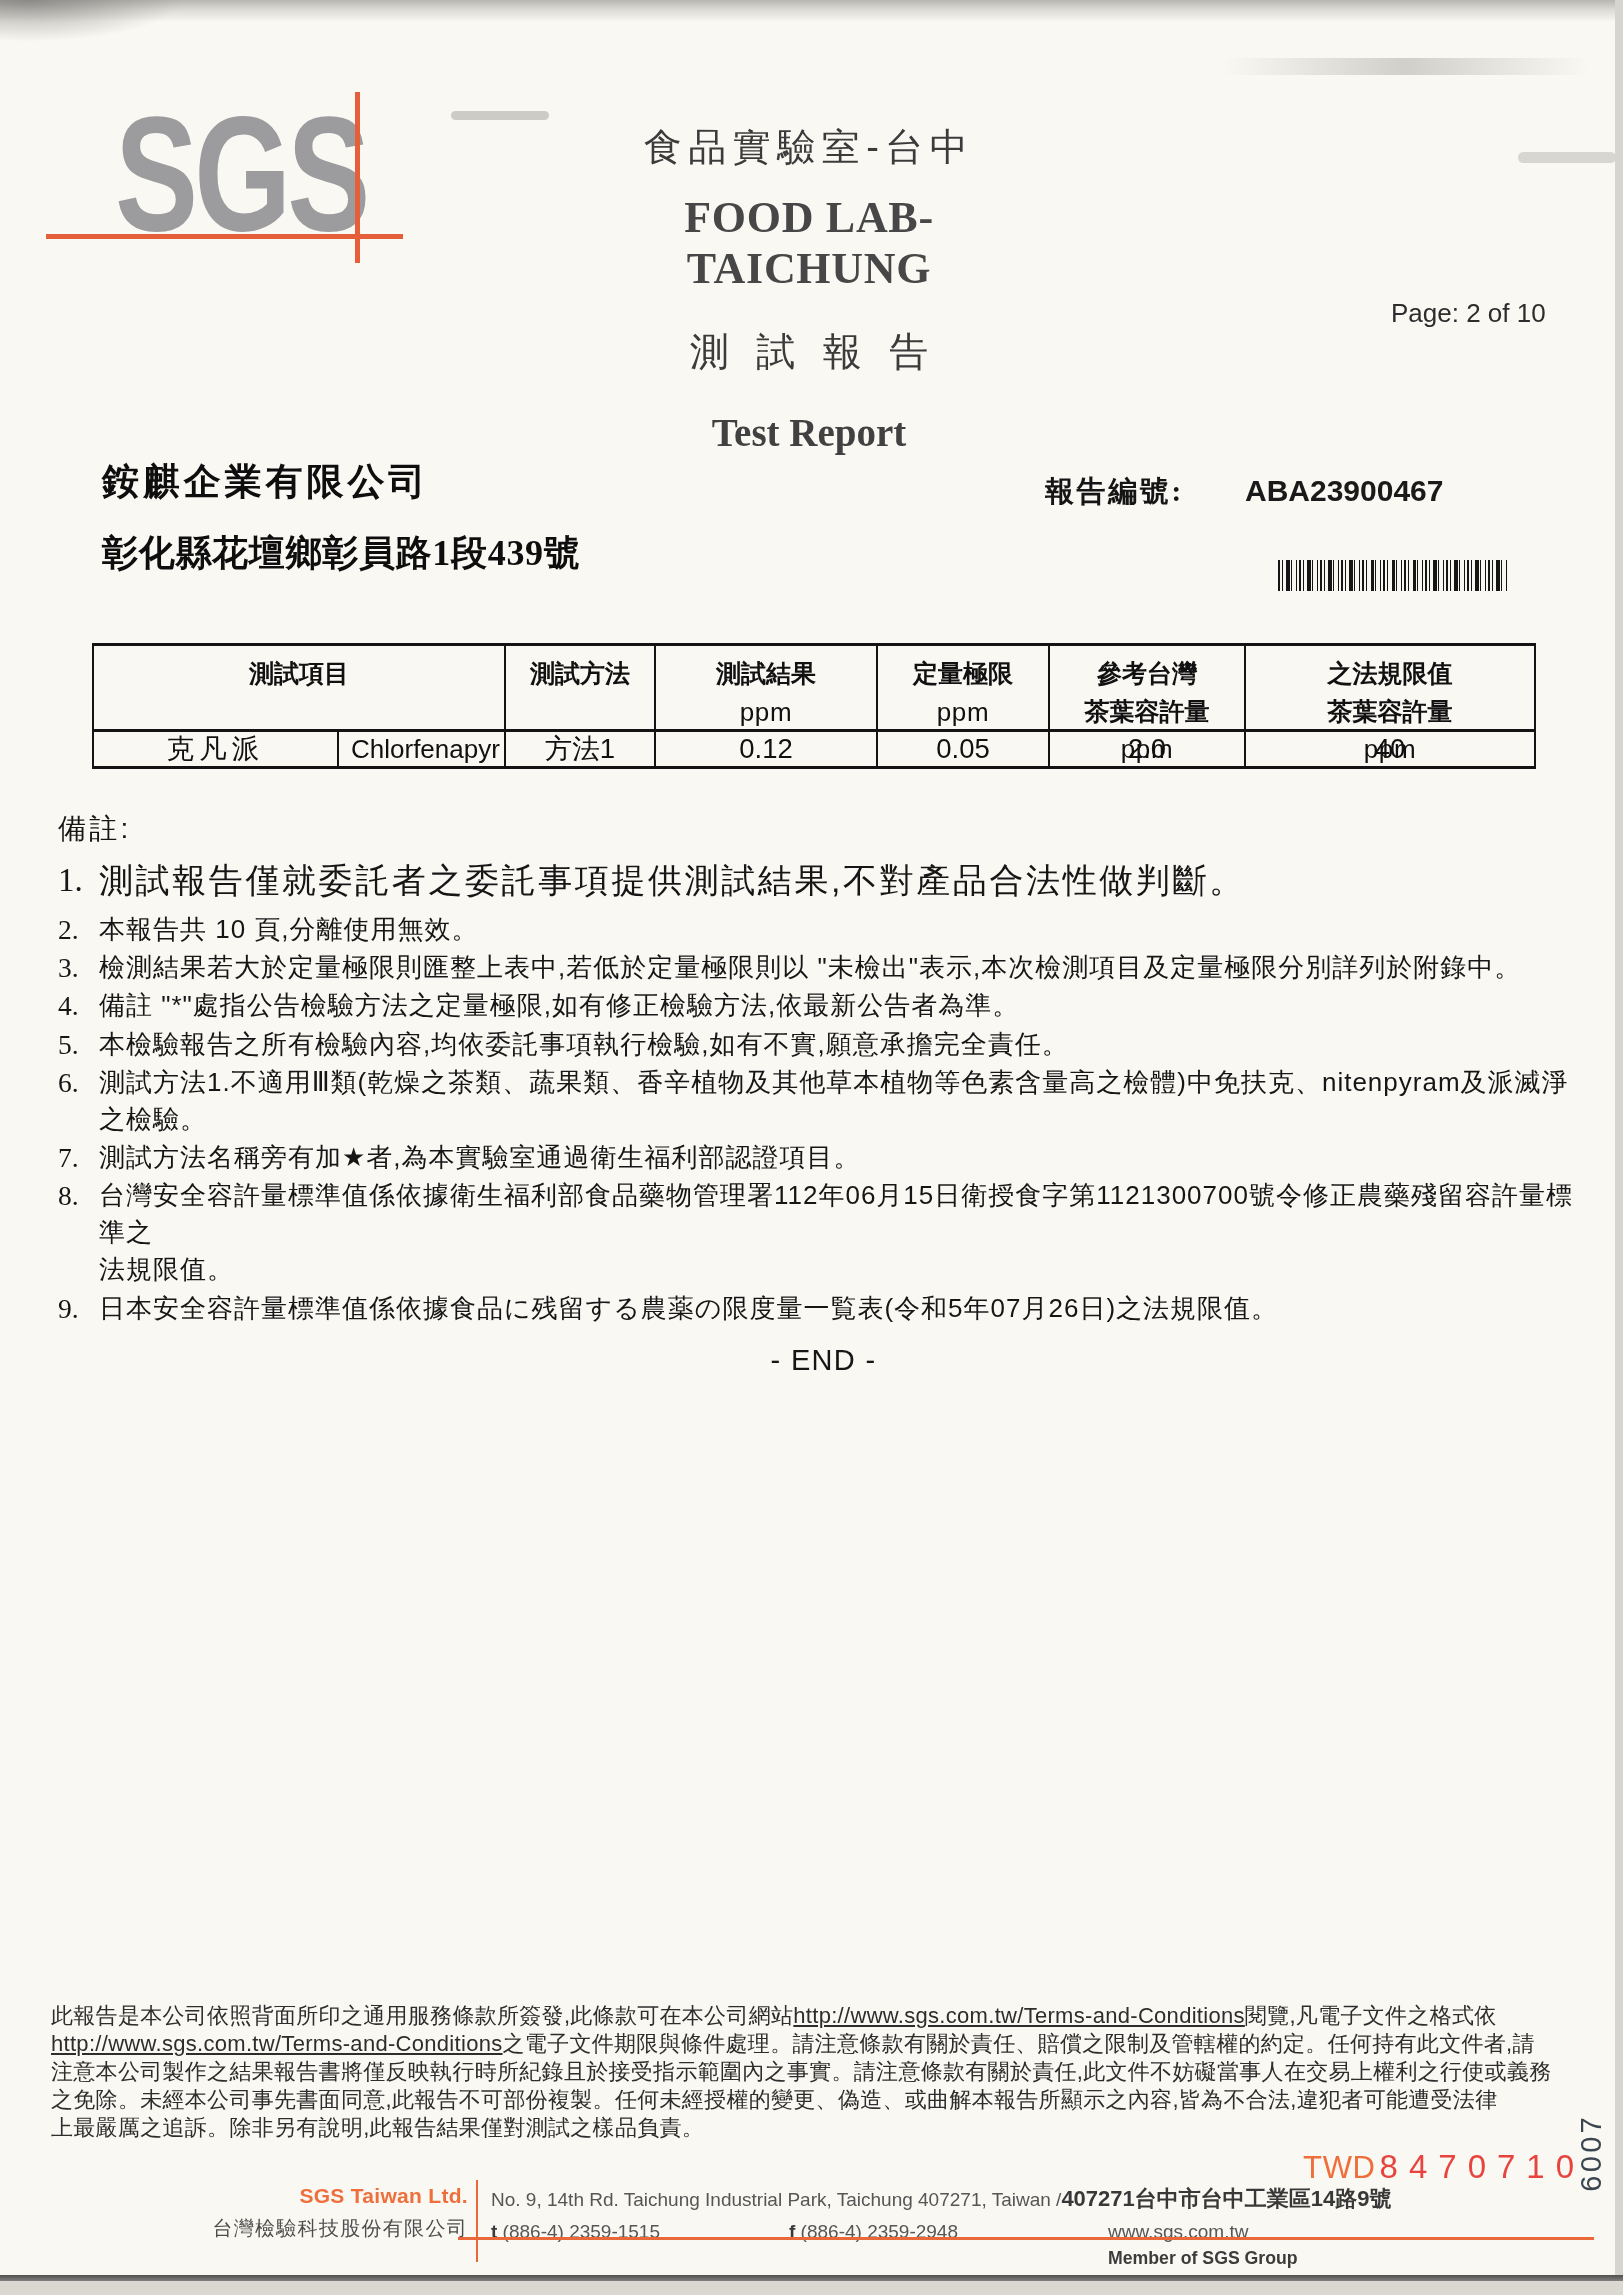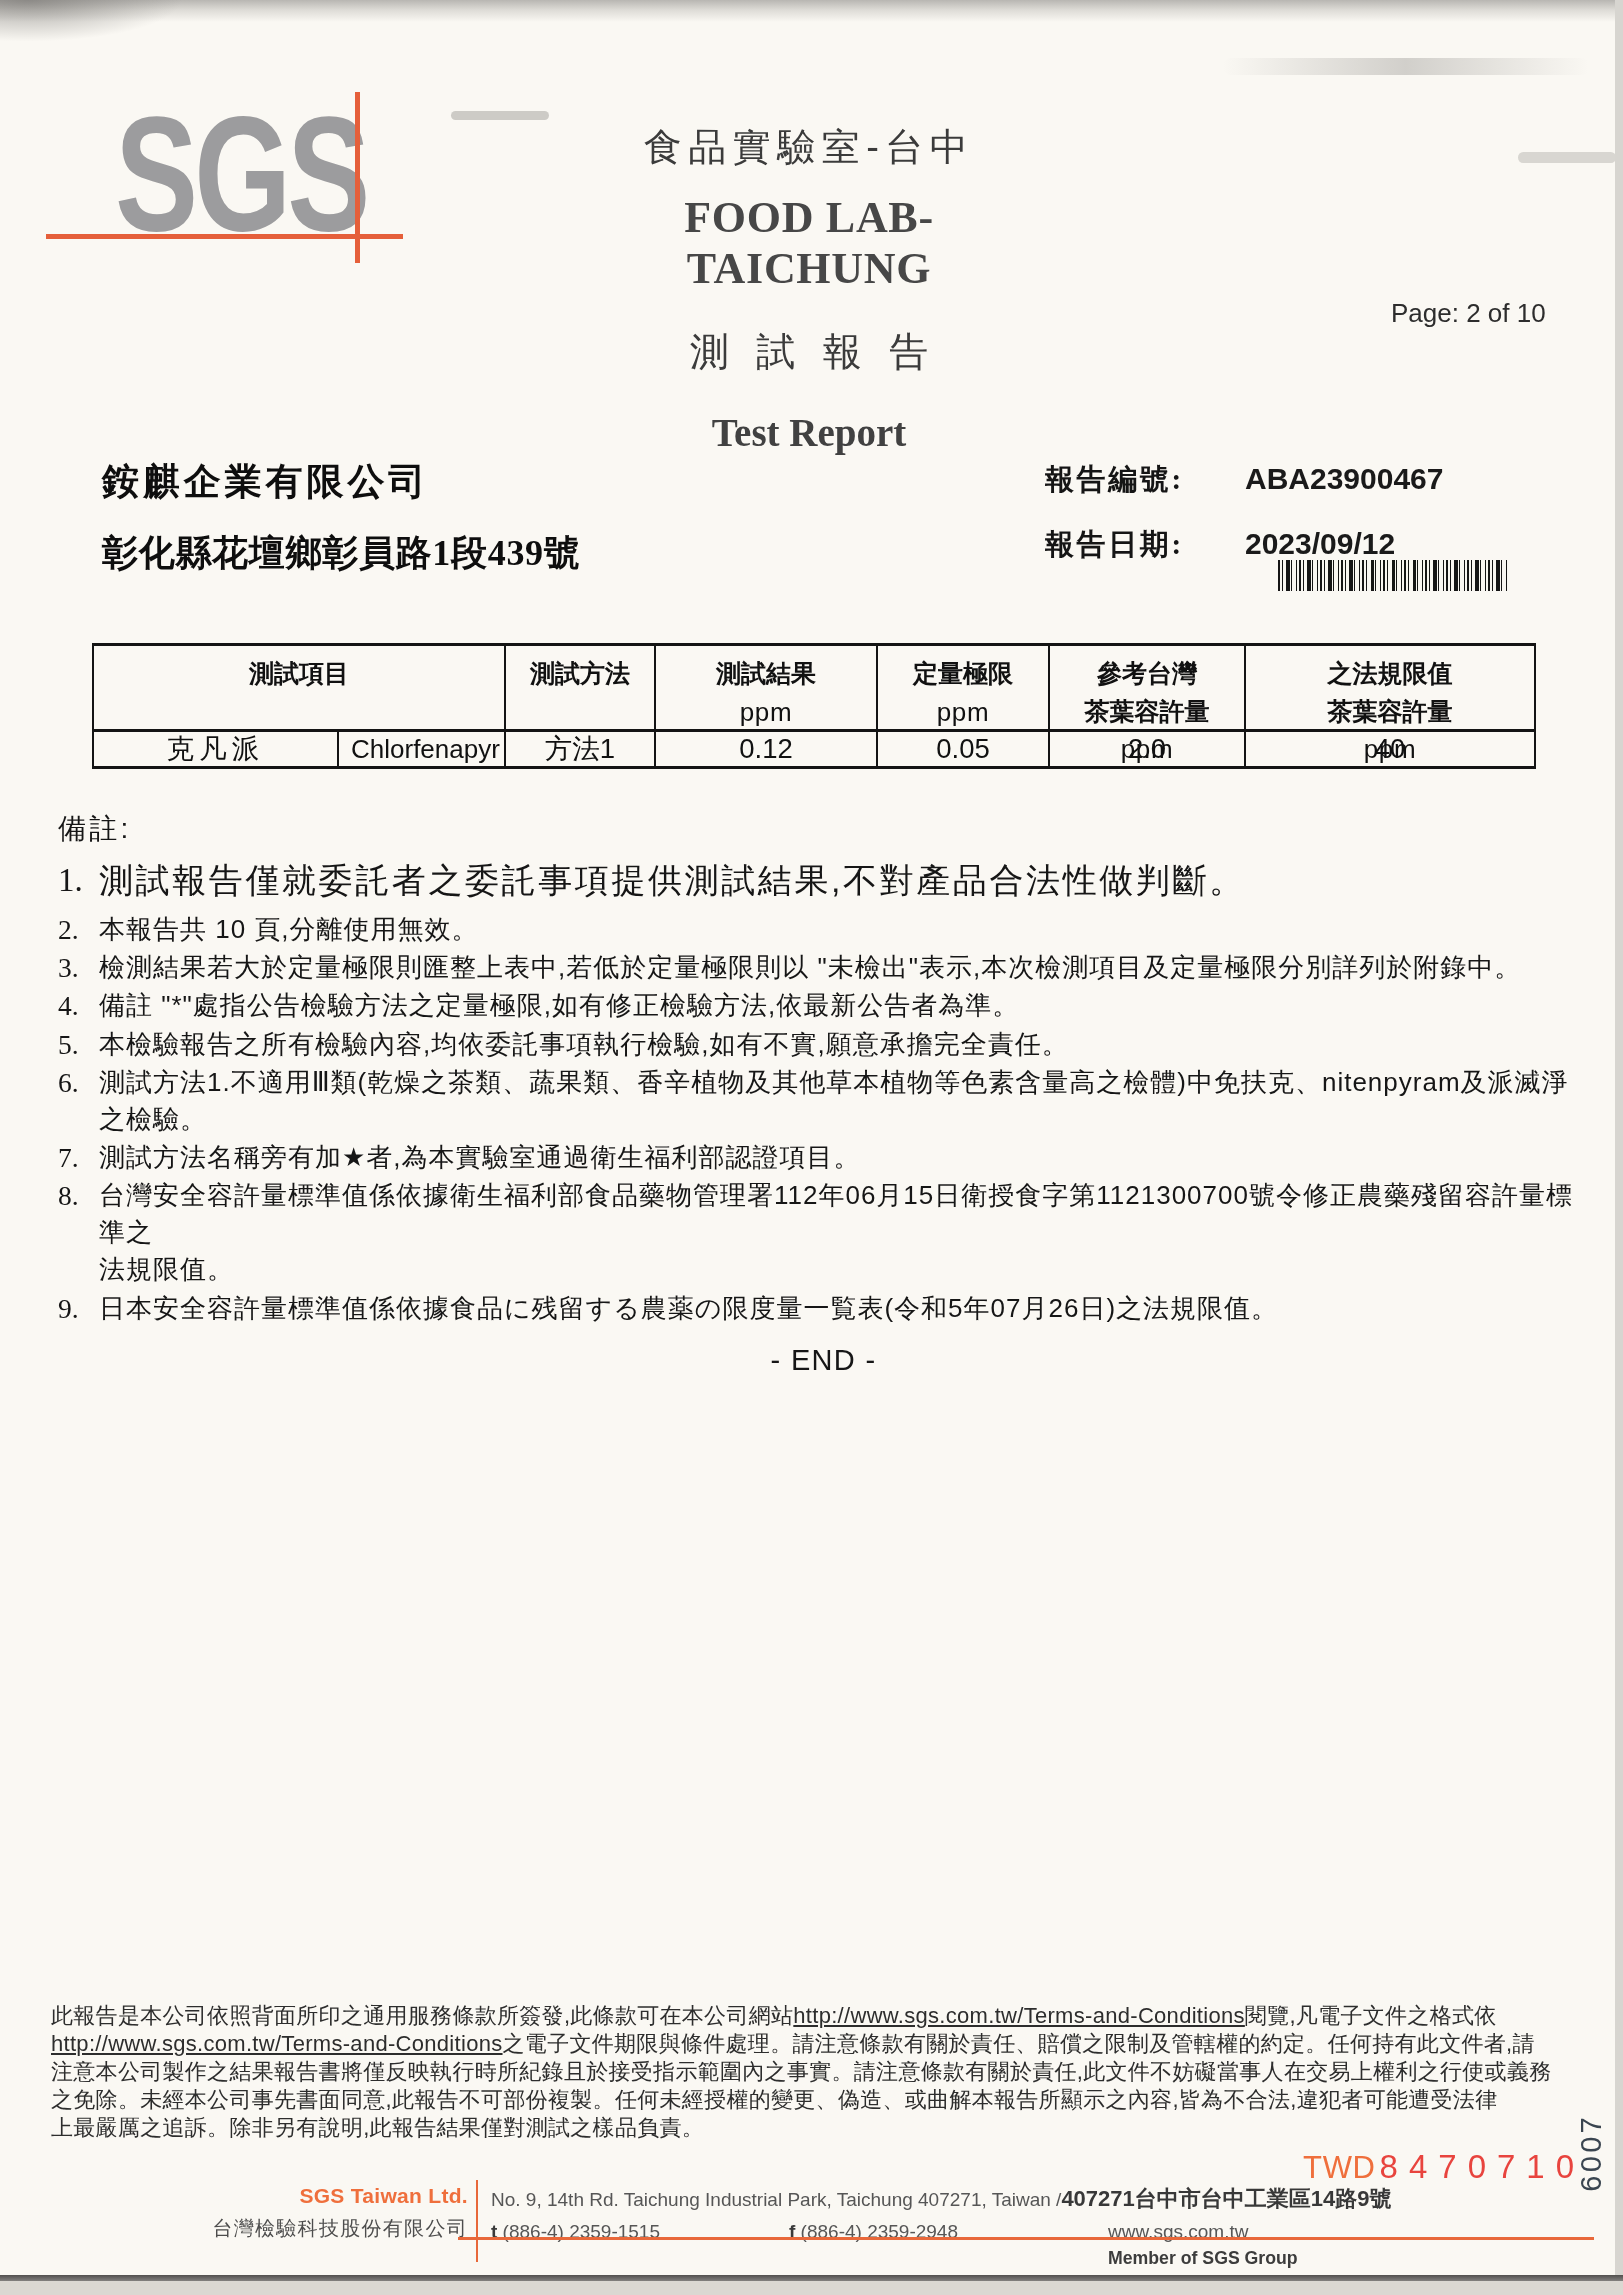--- a/index.html
+++ b/index.html
@@ -40,21 +40,21 @@
   .tb-zh2{font-size:39px;letter-spacing:27.5px;margin-top:31px;font-weight:500;padding-left:27.5px;}
   .tb-en2{font-size:39px;font-weight:700;font-family:"Liberation Serif","DejaVu Serif",serif;margin-top:31px;color:#414141;}
 
   .page-label{position:absolute;left:1391px;top:298px;font-size:26px;color:#2d2d2d;}
 
   
   .client{position:absolute;left:102px;top:457px;font-family:"Liberation Serif","DejaVu Serif",serif;color:#0e0e0e;}
   .client-name{font-size:37px;font-weight:700;letter-spacing:3.9px;}
   .client-addr{font-size:36px;font-weight:700;letter-spacing:0.7px;margin-top:22px;}
 
-  .rinfo{position:absolute;left:1045px;top:460px;}
+  .rinfo{position:absolute;left:1045px;top:472px;}
   .rinfo-row{display:flex;align-items:baseline;margin-bottom:25px;}
   .rinfo-label{width:200px;font-size:29px;font-weight:700;letter-spacing:2.6px;
     font-family:"Liberation Serif","DejaVu Serif",serif;color:#151515;}
   .rinfo-value{font-size:30px;font-weight:700;color:#1a1a1a;}
   .barcode{position:absolute;left:1278px;top:560px;width:230px;height:31px;
     background:repeating-linear-gradient(90deg,
       #151515 0 2px,#f8f6f1 2px 3.9px,#151515 3.9px 5.2px,#f8f6f1 5.2px 8.5px,
       #151515 8.5px 11.8px,#f8f6f1 11.8px 13px,#151515 13px 14.4px,#f8f6f1 14.4px 17.7px,
       #151515 17.7px 19px,#f8f6f1 19px 21px);}
 
@@ -145,24 +145,20 @@
 <div class="client">
   <div class="client-name">銨麒企業有限公司</div>
   <div class="client-addr">彰化縣花壇鄉彰員路1段439號</div>
 </div>
 
 <div class="rinfo">
   <div class="rinfo-row">
     <div class="rinfo-label">報告編號:</div>
     <div class="rinfo-value">ABA23900467</div>
   </div>
-  <div class="rinfo-row">
-    <div class="rinfo-label">報告日期:</div>
-    <div class="rinfo-value">2023/09/12</div>
-  </div>
 </div>
 <div class="barcode"></div>
 
 <div class="rtable">
   <div class="rt-head">
     <div class="rt-h cw1">
       <div>測試項目</div>
       <div class="unit"></div>
     </div>
     <div class="rt-h cw2">

